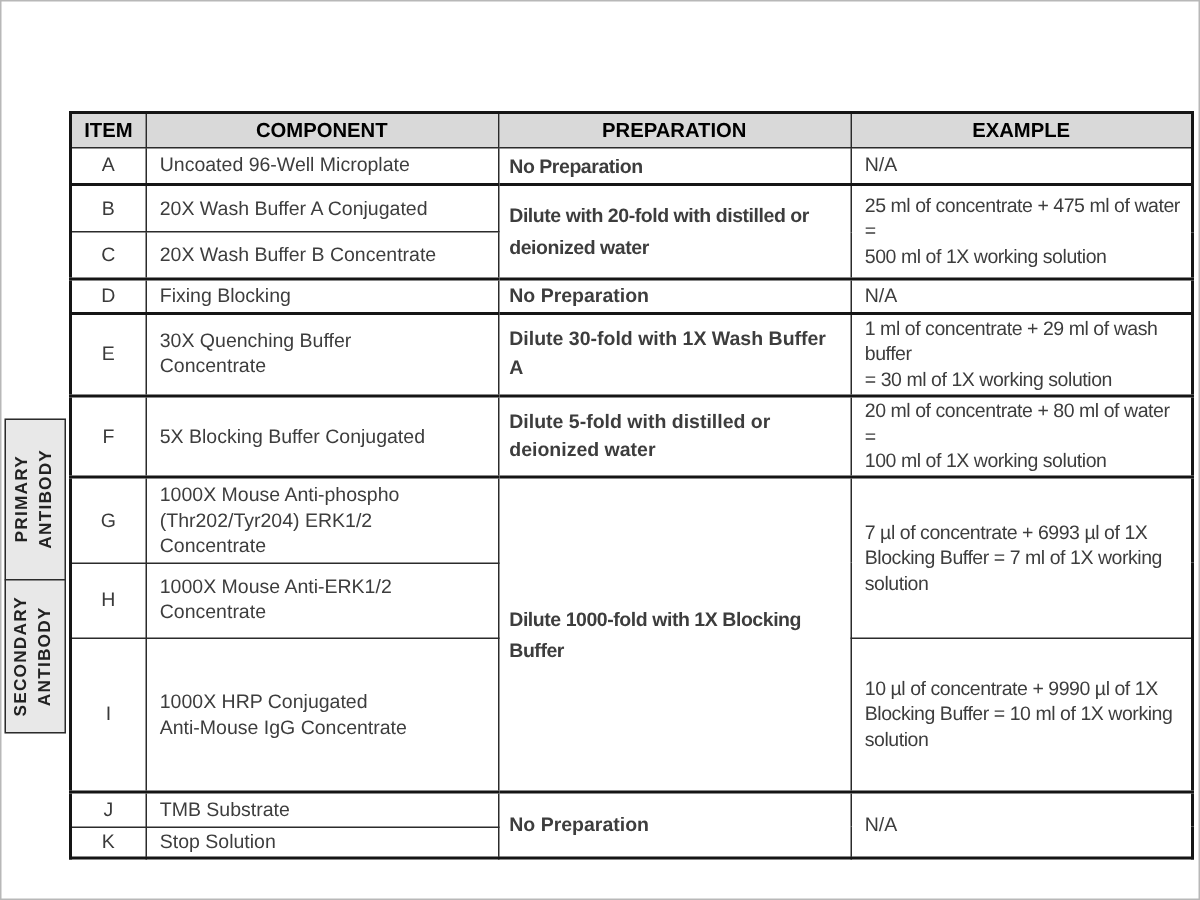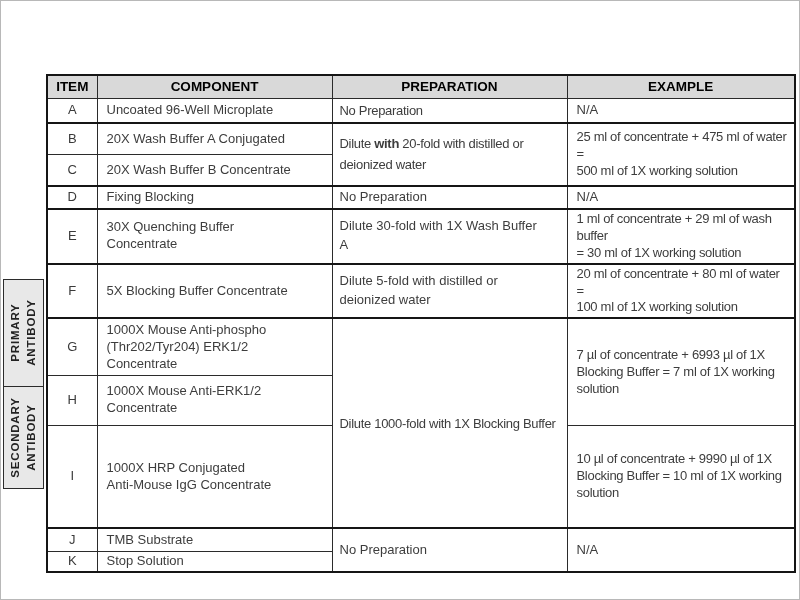--- a/index.html
+++ b/index.html
@@ -46,21 +46,21 @@
   tr.r-e { height:39px; }
   tr.r-f { height:38px; }
   tr.r-g { height:57px; }
   tr.r-h { height:50px; }
   tr.r-i { height:103px; }
   tr.r-j { height:23px; }
   tr.r-k { height:21px; }
 
   td.item { text-align:center; color:#3a3a3a; }
   td.comp { padding-left:9px; white-space:pre-line; }
-  td.prep { padding-left:7px; white-space:pre-line; line-height:1.45; }
+  td.prep { padding-left:7px; white-space:pre-line; line-height:1.45;font-weight:bold; }
   td.ex   { padding-left:9px; white-space:pre-line; }
 
   .cond {
     font-size:12px;
     letter-spacing:-0.3px;
     line-height:1.7;
   }
   td.prep.cond { line-height:1.65; }
 
   .side-label {
@@ -152,21 +152,21 @@
       <td class="comp">30X Quenching Buffer
 Concentrate</td>
       <td class="prep">Dilute 30-fold with 1X Wash Buffer
 A</td>
       <td class="ex cond">1 ml of concentrate + 29 ml of wash buffer
 = 30 ml of 1X working solution</td>
     </tr>
 
     <tr class="r-f sep">
       <td class="item">F</td>
-      <td class="comp">5X Blocking Buffer Concentrate</td>
+      <td class="comp">5X Blocking Buffer Conjugated</td>
       <td class="prep">Dilute 5-fold with distilled or
 deionized water</td>
       <td class="ex cond">20 ml of concentrate + 80 ml of water =
 100 ml of 1X working solution</td>
     </tr>
 
     <tr class="r-g sep">
       <td class="item">G</td>
       <td class="comp">1000X Mouse Anti-phospho
 (Thr202/Tyr204) ERK1/2

